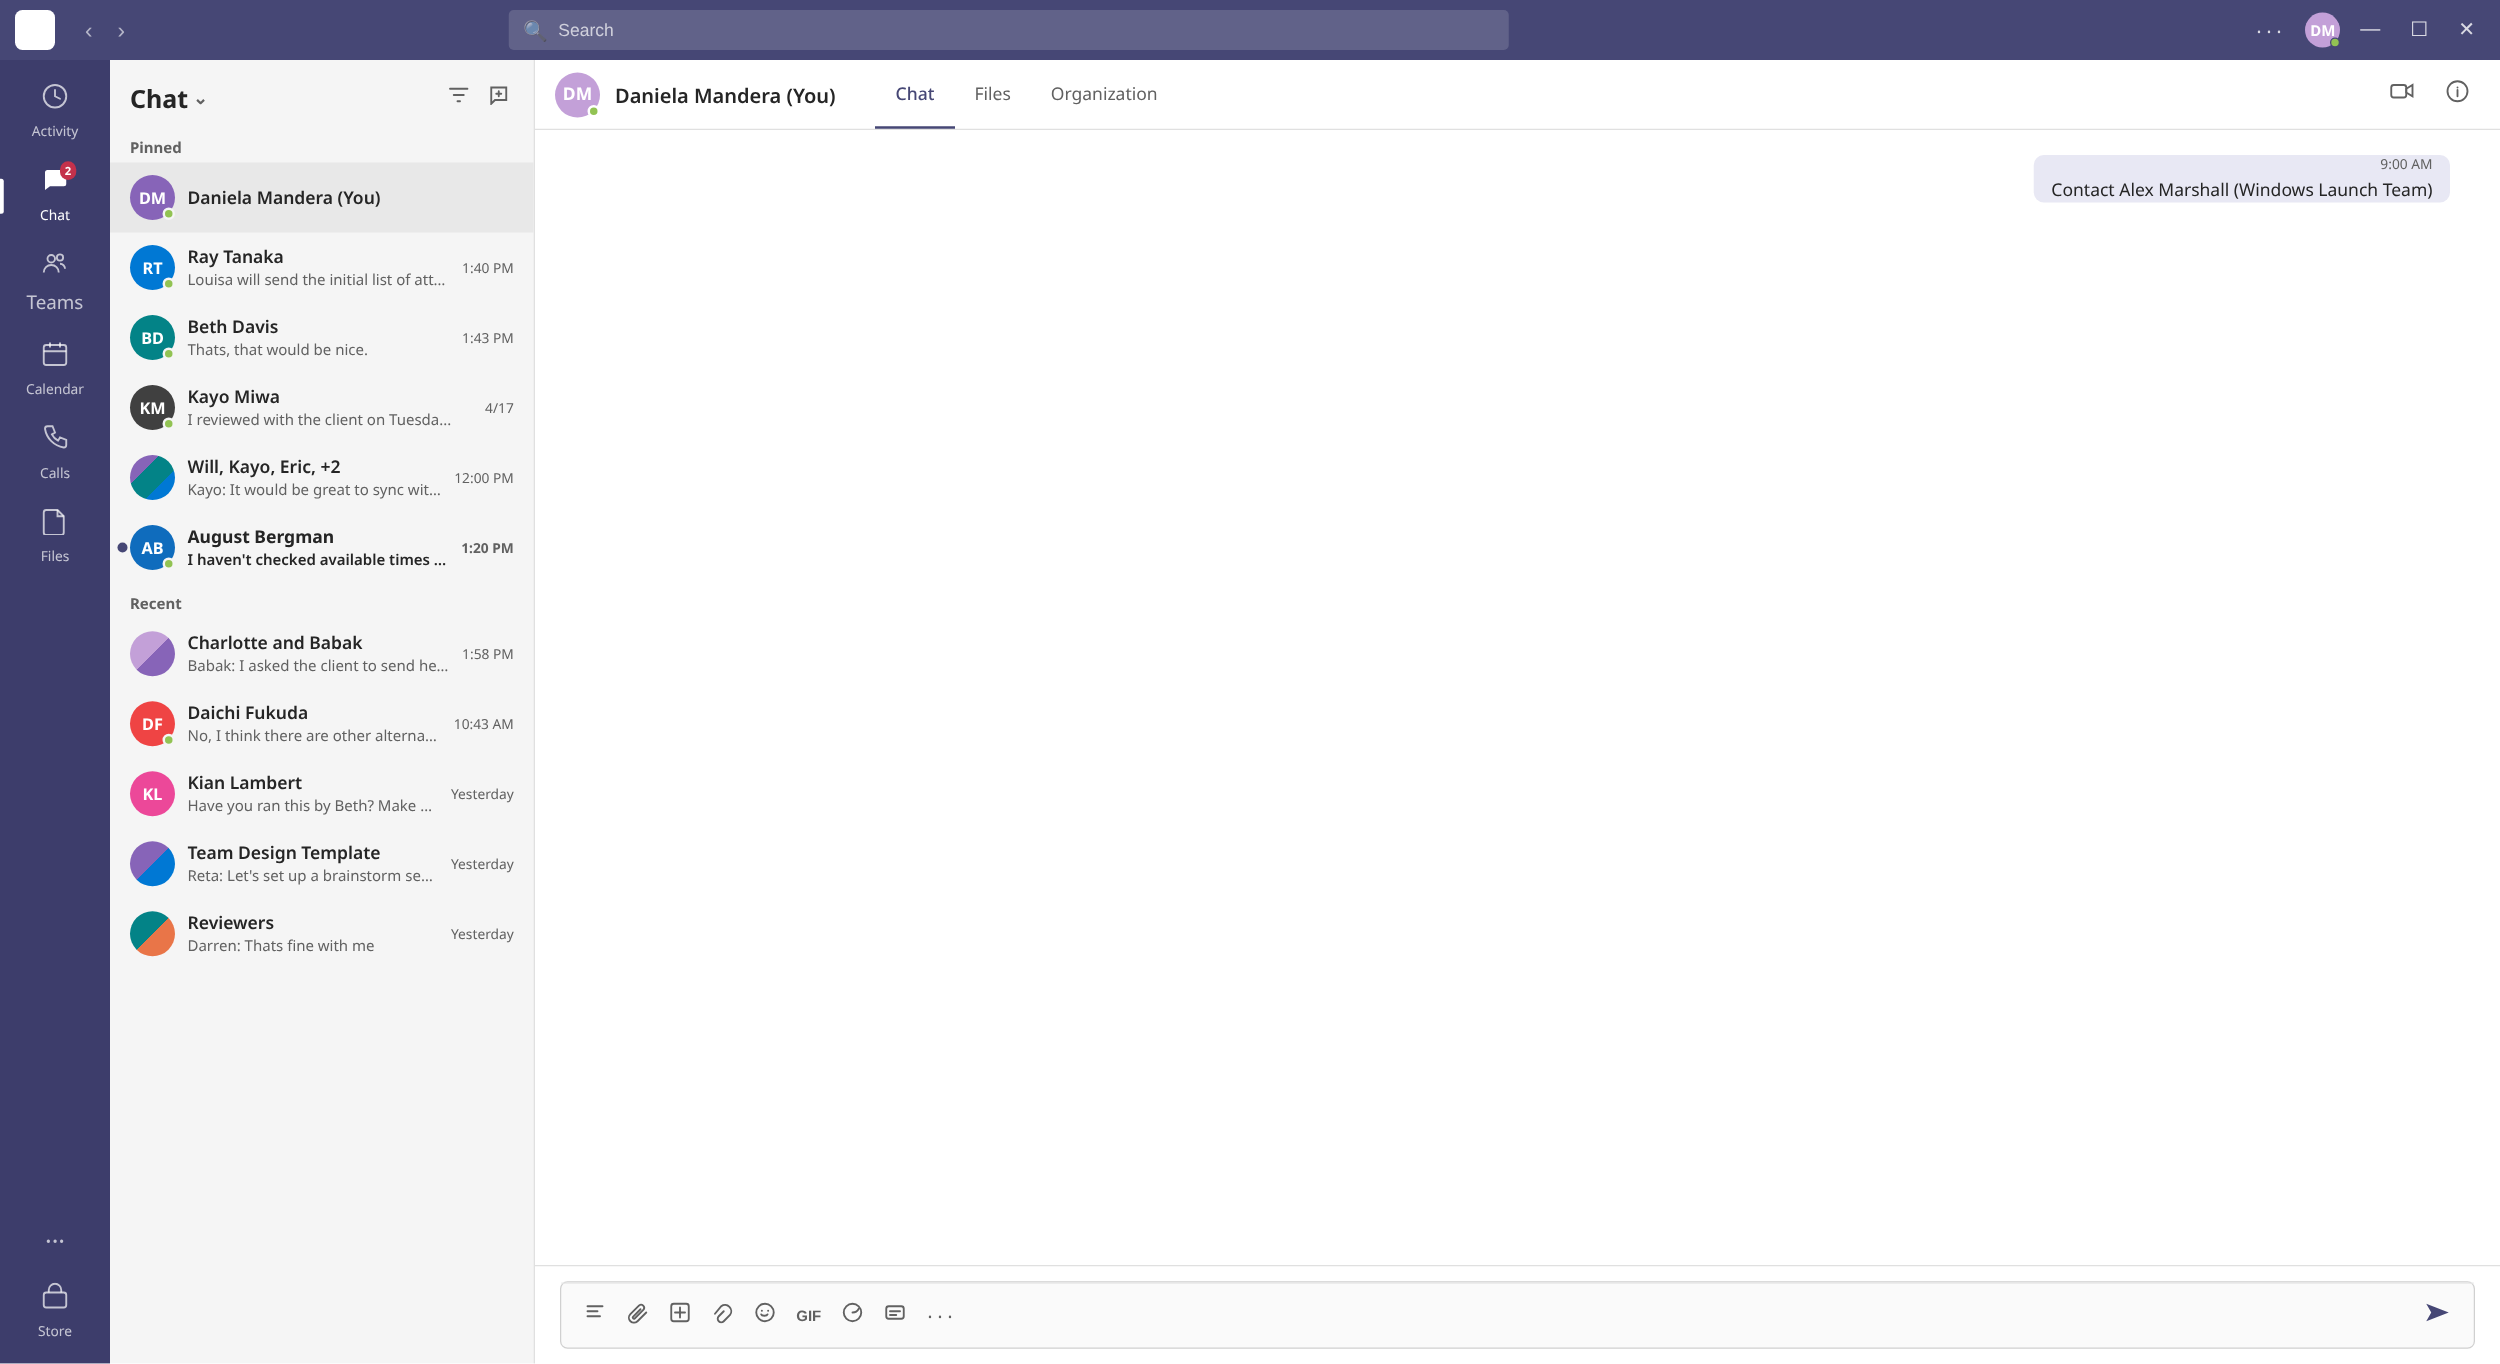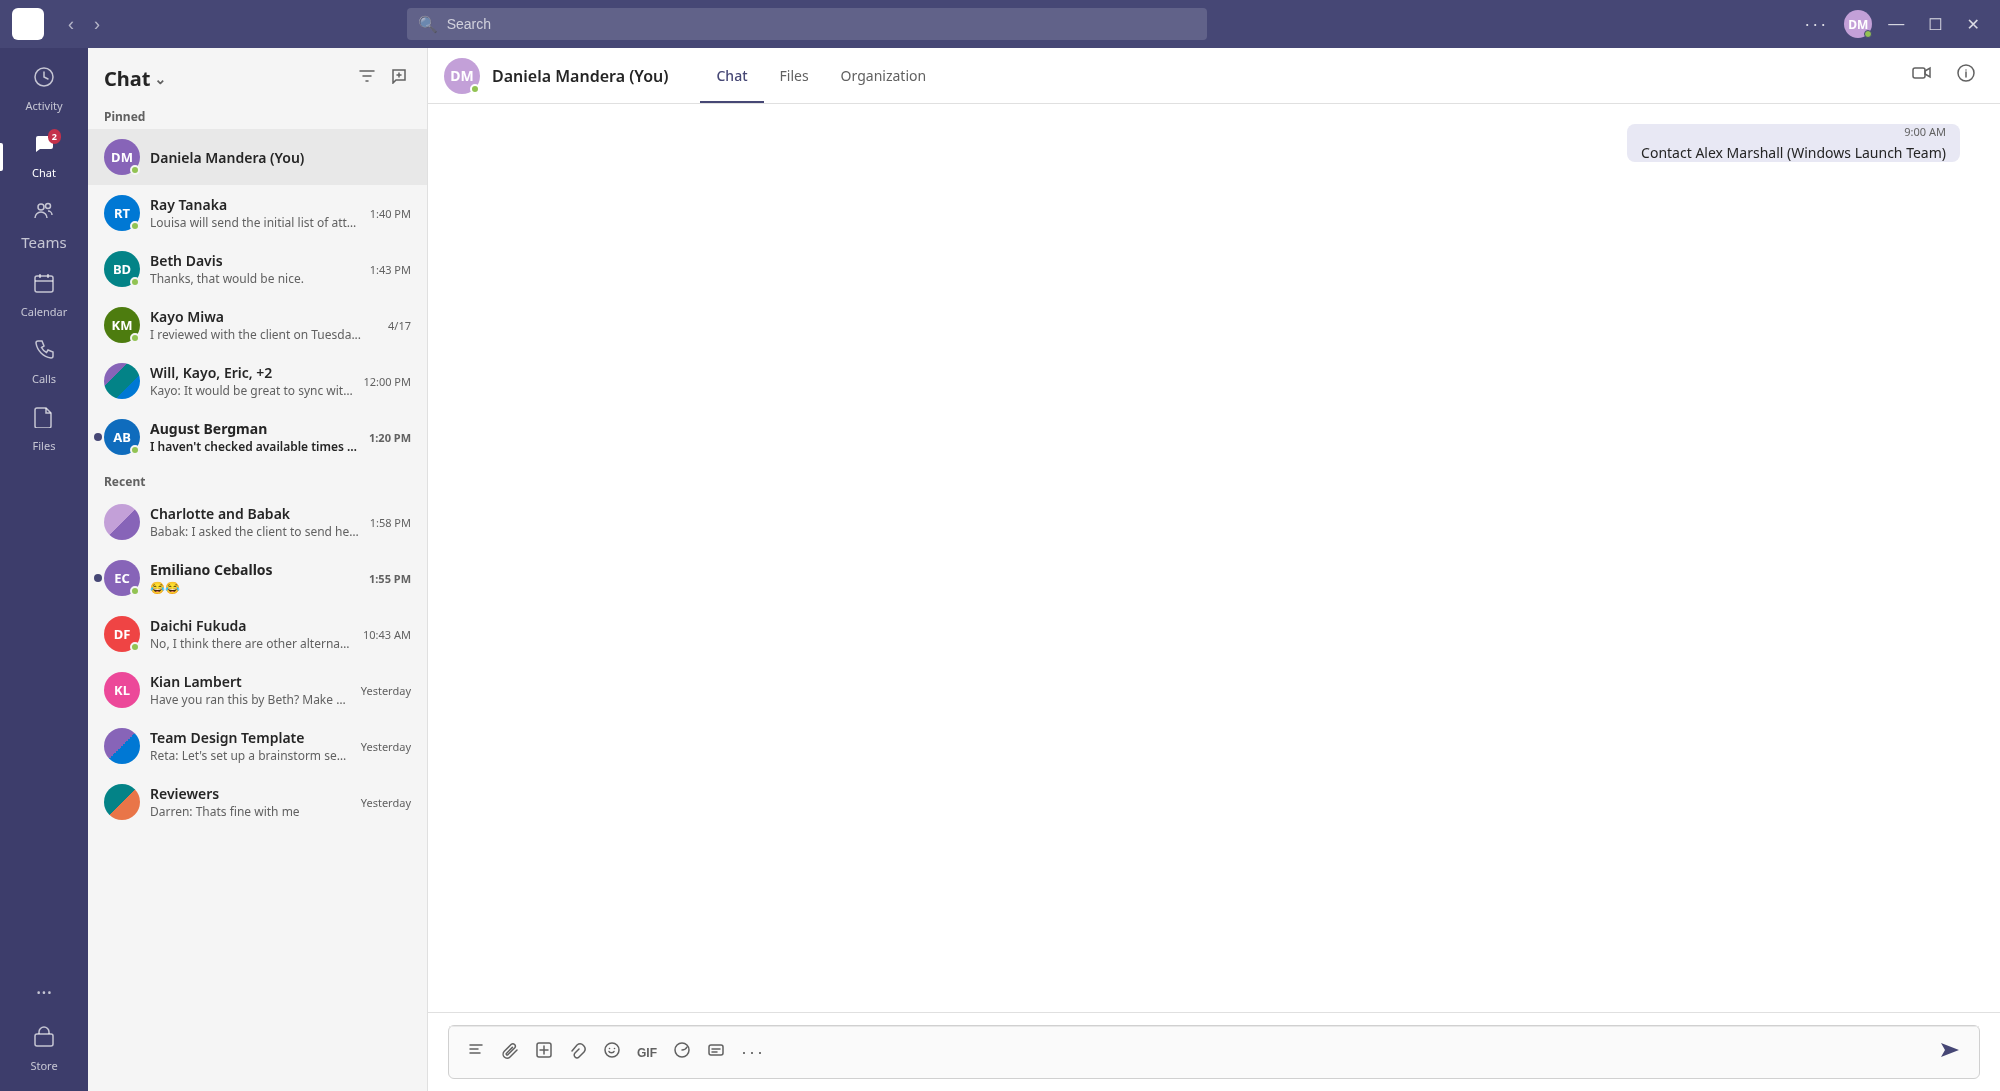--- a/index.html
+++ b/index.html
@@ -222,21 +222,21 @@
     .send-btn {
       margin-left: auto;
       background: transparent; border: none; cursor: pointer;
       color: #464775; font-size: 20px; padding: 4px 8px;
     }
 
     
     .av-purple { background: #8764b8; }
     .av-blue { background: #0078d4; }
     .av-teal { background: #038387; }
-    .av-orange { background: #4d7c0f; }
+    .av-orange { background: #404040; }
     .av-brown { background: #ec4899; }
     .av-initials-ab { background: #0f6cbd; }
     .av-ec { background: #8764b8; }
     .av-ok { background: #038387; }
     .av-df { background: #ef4444; }
   </style>
 </head>
 <body>
 
 <div class="titlebar">
@@ -396,21 +396,21 @@
         <div class="chat-time">1:40 PM</div>
       </div>
 
       <div class="chat-item">
         <div class="chat-avatar av-teal">
           BD
           <span class="status online"></span>
         </div>
         <div class="chat-info">
           <div class="name">Beth Davis</div>
-          <div class="preview">Thanks, that would be nice.</div>
+          <div class="preview">Thats, that would be nice.</div>
         </div>
         <div class="chat-time">1:43 PM</div>
       </div>
 
       <div class="chat-item">
         <div class="chat-avatar av-orange">
           KM
           <span class="status online"></span>
         </div>
         <div class="chat-info">
@@ -448,32 +448,20 @@
       <div class="chat-item">
         <div class="chat-avatar" style="background: linear-gradient(135deg, #c3a0d8 50%, #8764b8 50%);">
         </div>
         <div class="chat-info">
           <div class="name">Charlotte and Babak</div>
           <div class="preview">Babak: I asked the client to send her feed...</div>
         </div>
         <div class="chat-time">1:58 PM</div>
       </div>
 
-      <div class="chat-item">
-        <span class="unread-dot"></span>
-        <div class="chat-avatar av-ec">
-          EC
-          <span class="status online"></span>
-        </div>
-        <div class="chat-info">
-          <div class="name" style="font-weight:700;">Emiliano Ceballos</div>
-          <div class="preview">😂😂</div>
-        </div>
-        <div class="chat-time" style="font-weight:700;">1:55 PM</div>
-      </div>
 
 
       <div class="chat-item">
         <div class="chat-avatar av-df">
           DF
           <span class="status online"></span>
         </div>
         <div class="chat-info">
           <div class="name">Daichi Fukuda</div>
           <div class="preview">No, I think there are other alternatives we c...</div>

